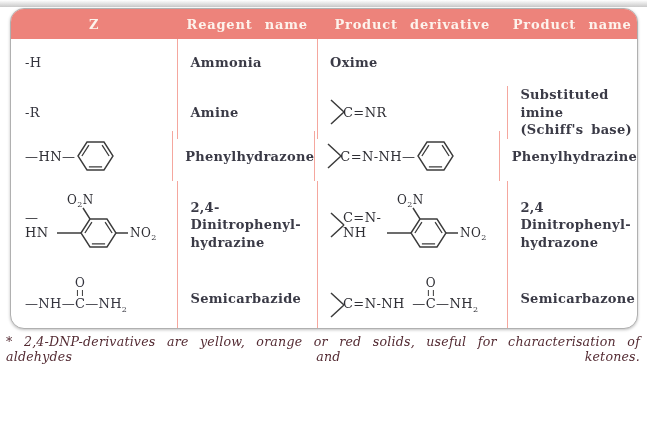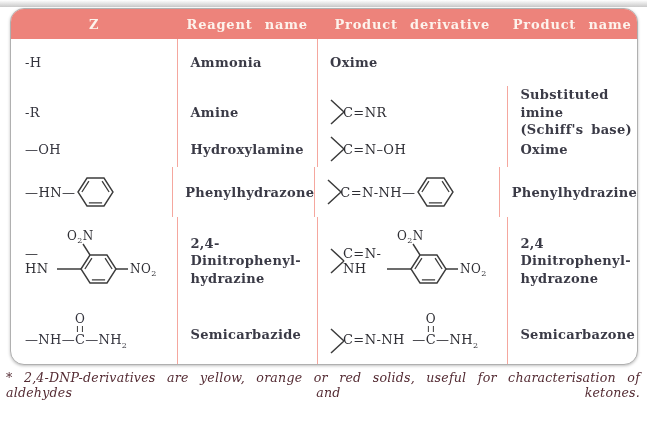--- a/index.html
+++ b/index.html
@@ -97,35 +97,20 @@
       </span>
     </div>
     <div class="cell c4 name twolines">
       <div>
         <div>Substituted imine</div>
         <div>(Schiff's base)</div>
       </div>
     </div>
   </div>
 
-  <div class="row r3">
-    <div class="cell c1">
-        <span>—OH</span>
-      </div>
-    <div class="cell c2 name">Hydroxylamine</div>
-    <div class="cell c3">
-      <span class="formula">
-        <svg class="angle" width="15" height="26" viewBox="0 0 15 26">
-            <path d="M14 13 L1 1 M14 13 L1 25" stroke="#3c3c3c" stroke-width="1.5" fill="none"></path>
-          </svg>
-        <span>C=N–OH</span>
-      </span>
-    </div>
-    <div class="cell c4 name">Oxime</div>
-  </div>
 
 
   <div class="row r5">
     <div class="cell c1">
       <span class="formula">
         <span>—HN—</span>
         <svg class="ringsvg" width="40" height="36" viewBox="0 0 40 36">
           <polygon points="2,18 11,4 28,4 37,18 28,32 11,32" fill="none" stroke="#3c3c3c" stroke-width="1.4"></polygon>
           <path d="M26.1 7.1 L33.1 18 M26.1 28.9 L12.9 28.9 M5.9 18 L12.9 7.1" stroke="#3c3c3c" stroke-width="1.3" fill="none"></path>
         </svg>

